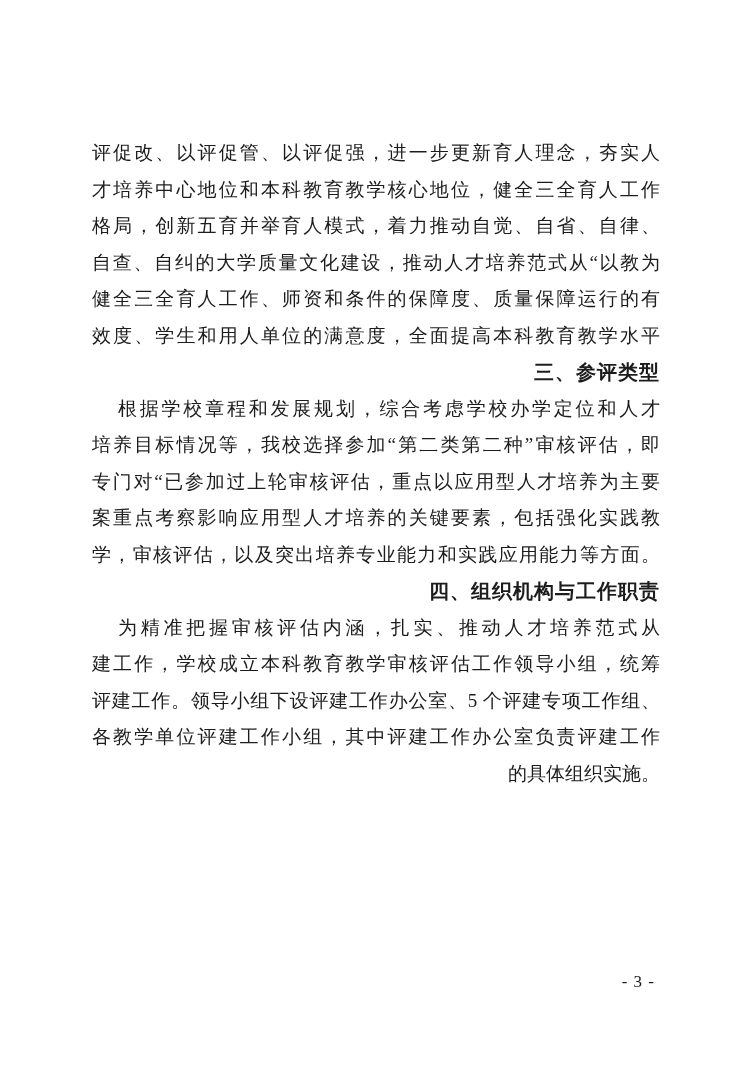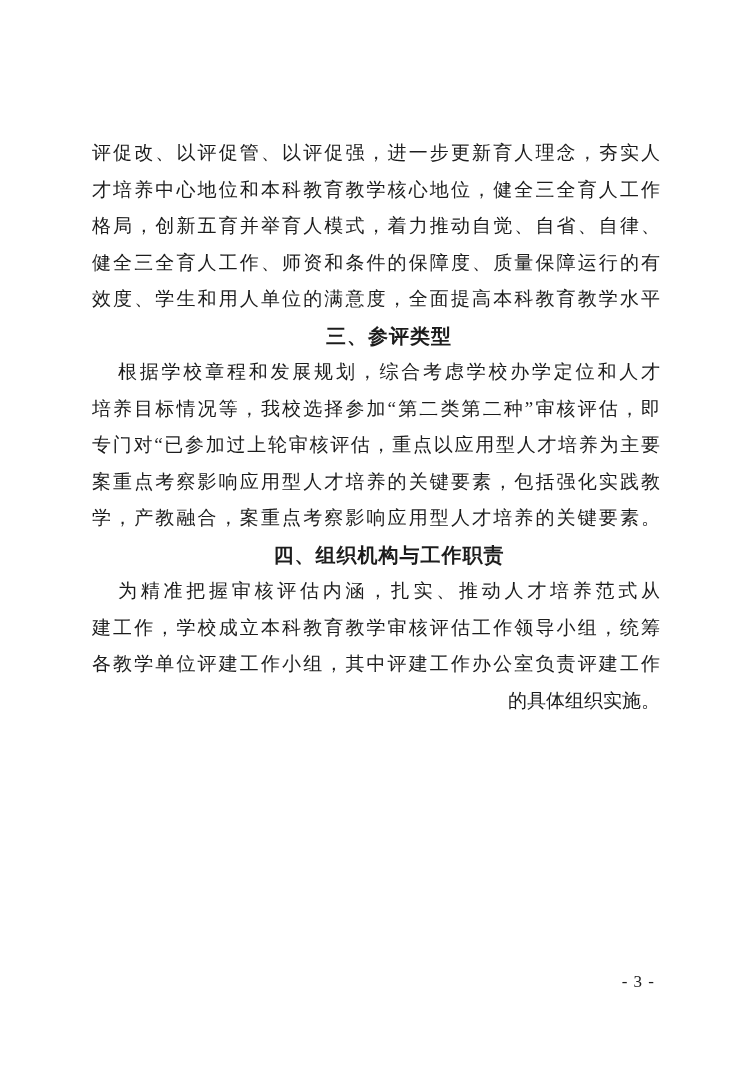--- a/index.html
+++ b/index.html
@@ -33,48 +33,50 @@
   }
   
   .ind { text-indent: 26px; }
   
   .hd {
     font-family: "Liberation Sans", "DejaVu Sans", sans-serif;
     font-weight: 700;
     font-size: 20px;
     letter-spacing: 1px;
     text-indent: 26px;
-    text-align: center;
+    text-align: right;
   }
   .footer {
     position: absolute;
     top: 972px;
     right: 98px;
     font-size: 17px;
     letter-spacing: 1px;
     color: #1c1c1c;
     font-family: "Liberation Serif", "DejaVu Serif", serif;
   }
 </style>
 </head>
 <body>
 
 <div class="page">
   <div class="content">
     <div class="ln j">评促改、以评促管、以评促强，进一步更新育人理念，夯实人</div>
     <div class="ln j">才培养中心地位和本科教育教学核心地位，健全三全育人工作</div>
     <div class="ln j">格局，创新五育并举育人模式，着力推动自觉、自省、自律、</div>
+    <div class="ln j">自查、自纠的大学质量文化建设，推动人才培养范式从“以教为</div>
     <div class="ln j">健全三全育人工作、师资和条件的保障度、质量保障运行的有</div>
     <div class="ln j">效度、学生和用人单位的满意度，全面提高本科教育教学水平</div>
     <div class="ln hd">三、参评类型</div>
     <div class="ln j ind">根据学校章程和发展规划，综合考虑学校办学定位和人才</div>
     <div class="ln j">培养目标情况等，我校选择参加“第二类第二种”审核评估，即</div>
     <div class="ln j">专门对“已参加过上轮审核评估，重点以应用型人才培养为主要</div>
     <div class="ln j">案重点考察影响应用型人才培养的关键要素，包括强化实践教</div>
-    <div class="ln j">学，产教融合，案重点考察影响应用型人才培养的关键要素。</div>
+    <div class="ln j">学，审核评估，以及突出培养专业能力和实践应用能力等方面。</div>
     <div class="ln hd">四、组织机构与工作职责</div>
     <div class="ln j ind">为精准把握审核评估内涵，扎实、推动人才培养范式从</div>
     <div class="ln j">建工作，学校成立本科教育教学审核评估工作领导小组，统筹</div>
+    <div class="ln j">评建工作。领导小组下设评建工作办公室、5 个评建专项工作组、</div>
     <div class="ln j">各教学单位评建工作小组，其中评建工作办公室负责评建工作</div>
     <div class="ln">的具体组织实施。</div>
   </div>
   <div class="footer">- 3 -</div>
 </div>
 
 </body></html>

